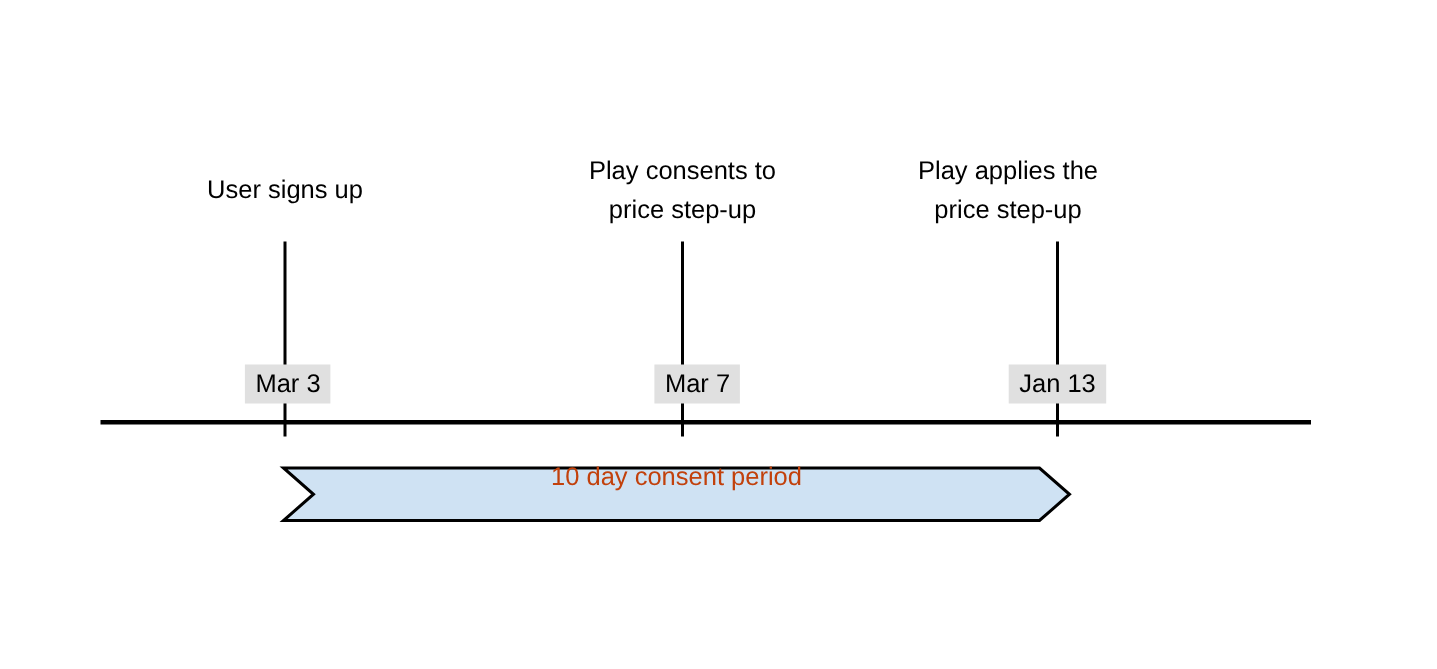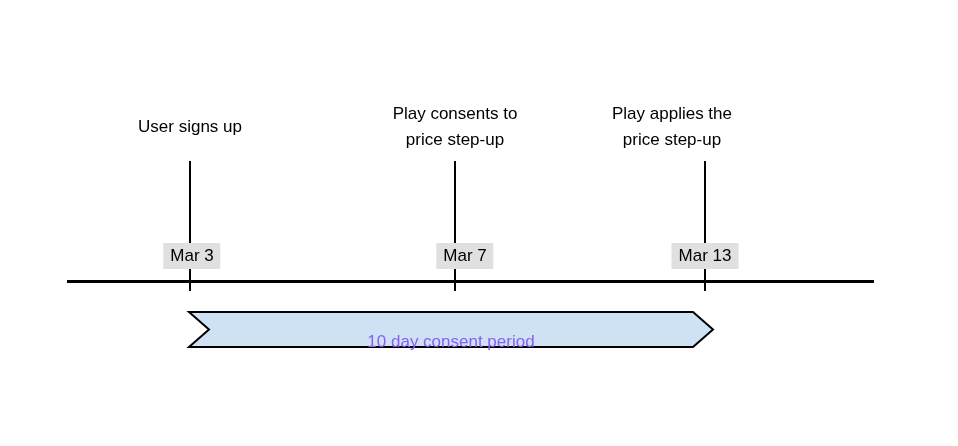--- a/index.html
+++ b/index.html
@@ -64,28 +64,28 @@
   .banner-svg {
     position: absolute;
     left: 185px;
     top: 309px;
     width: 535px;
     height: 42px;
   }
   .banner-label {
     position: absolute;
     left: 209px;
-    top: 324px;
+    top: 300px;
     width: 484px;
     height: 35px;
     display: flex;
     align-items: center;
     justify-content: center;
     font-size: 17px;
-    color: #8b5cf6;
+    color: #c2410c;
   }
 </style>
 </head>
 <body>
 
 <div class="canvas">
 
   <div class="event-label label-1">User signs up</div>
   <div class="event-label label-2">Play consents to
 price step-up</div>
@@ -93,20 +93,20 @@
 price step-up</div>
 
   <div class="tick tick-1"></div>
   <div class="tick tick-2"></div>
   <div class="tick tick-3"></div>
 
   <div class="timeline-line"></div>
 
   <div class="date-badge badge-1">Mar 3</div>
   <div class="date-badge badge-2">Mar 7</div>
-  <div class="date-badge badge-3">Mar 13</div>
+  <div class="date-badge badge-3">Jan 13</div>
 
   <svg class="banner-svg" viewBox="0 0 535 42" xmlns="http://www.w3.org/2000/svg">
     <polygon points="4,3 508,3 528,20.5 508,38 4,38 24,20.5" stroke="#000000" stroke-width="2" stroke-linejoin="miter" fill="#cfe2f3"></polygon>
   </svg>
   <div class="banner-label">10 day consent period</div>
 
 </div>
 
 </body></html>

